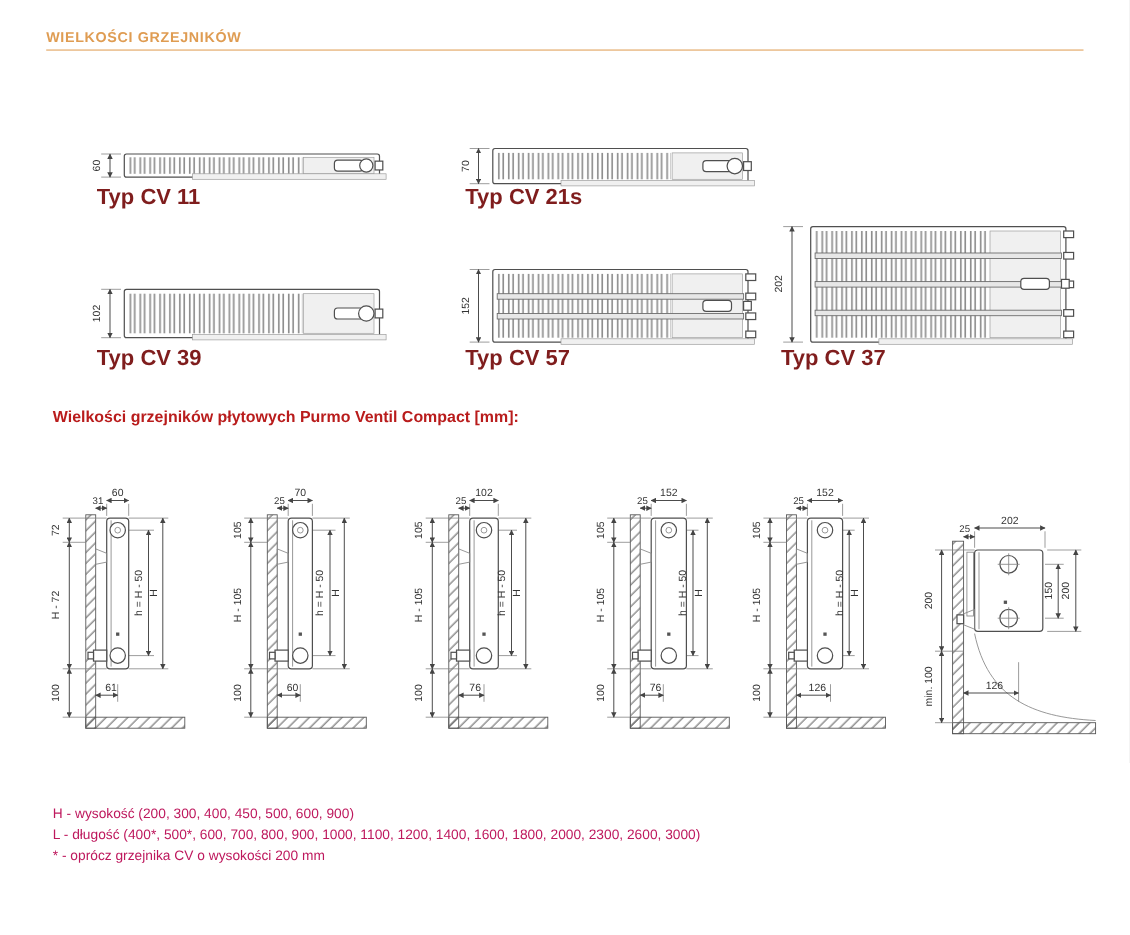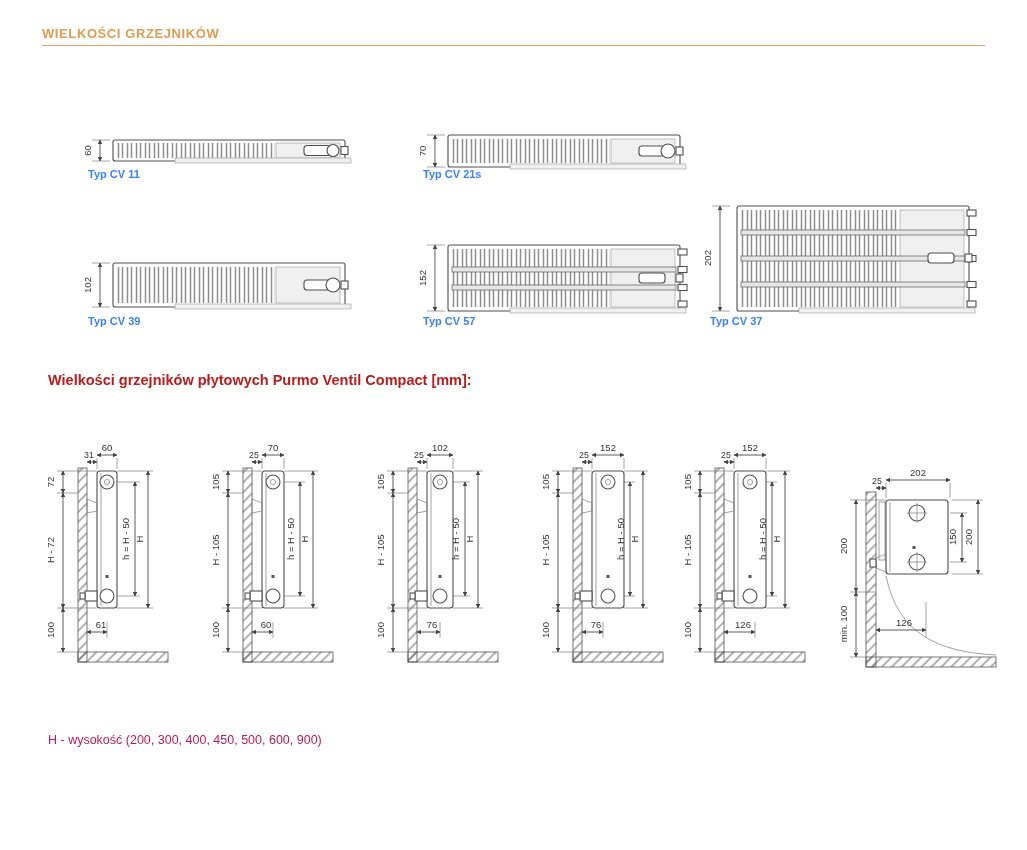--- a/index.html
+++ b/index.html
@@ -1,21 +1,21 @@
 <!DOCTYPE html>
 <html><head>
 <meta charset="utf-8">
 <style>
   html,body{margin:0;padding:0;background:#e9e9e9;}
   #page{position:relative;width:1027px;height:850px;background:#ffffff;
         font-family:"Liberation Sans",sans-serif;overflow:hidden;margin:0 auto;}
   .abs{position:absolute;}
   #page-title{left:42px;top:26px;font-size:13px;letter-spacing:.6px;color:#DF9C52;font-weight:bold;}
   #title-rule{left:42px;top:45px;width:943px;border-top:1.6px solid #E2A35E;height:0;}
-  .cvlabel{font-size:11px;font-weight:bold;color:#3b82f6;}
+  .cvlabel{font-size:20px;font-weight:bold;color:#7f1d1d;}
   #section-heading{left:48px;top:372px;font-size:14.5px;font-weight:bold;color:#b91c1c;}
   #legend{left:48px;top:731px;font-size:12.5px;color:#be185d;line-height:19px;}
   svg{overflow:visible;}
   svg text{font-family:"Liberation Sans",sans-serif;font-size:9.5px;fill:#333;}
   svg text.sm{font-size:8.8px;}
   .dim{stroke:#4a4a4a;stroke-width:.9;fill:none;}
   .ext{stroke:#808080;stroke-width:.7;fill:none;}
   .body{fill:#ffffff;stroke:#4f4f4f;stroke-width:1.1;}
   .thin{stroke:#8a8a8a;stroke-width:.8;fill:none;}
   .lightr{fill:#f0f0f0;stroke:#999;stroke-width:.6;}
@@ -412,15 +412,17 @@
       <text transform="rotate(-90 128 75)" x="128" y="75" text-anchor="middle">150</text>
       <line class="dim" x1="150" y1="38" x2="150" y2="112" marker-start="url(#arr)" marker-end="url(#arr)"></line>
       <text transform="rotate(-90 144 75)" x="144" y="75" text-anchor="middle">200</text>
       <line class="dim" x1="48" y1="168" x2="98" y2="168" marker-start="url(#arr)" marker-end="url(#arr)"></line>
       <text x="76" y="164" text-anchor="middle">126</text>
     </g>
   </svg>
 
   <div class="abs" id="legend">
     <div>H - wysokość (200, 300, 400, 450, 500, 600, 900)</div>
+    <div>L - długość (400*, 500*, 600, 700, 800, 900, 1000, 1100, 1200, 1400, 1600, 1800, 2000, 2300, 2600, 3000)</div>
+    <div>* - oprócz grzejnika CV o wysokości 200 mm</div>
   </div>
 
 </div>
 
 </body></html>

